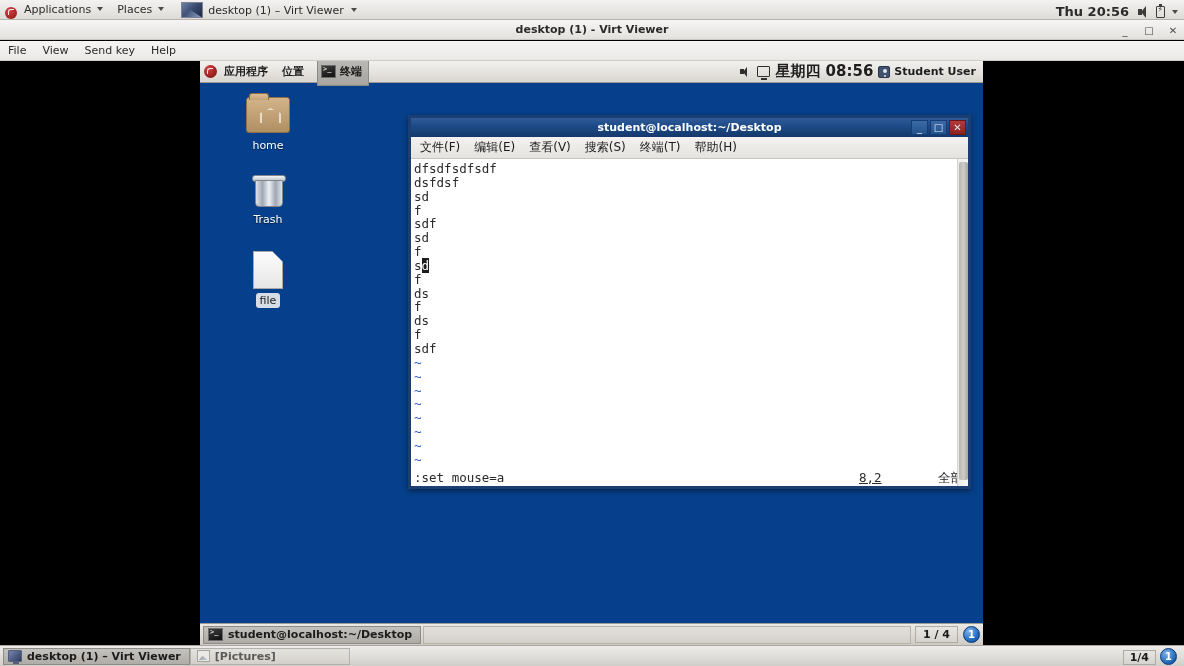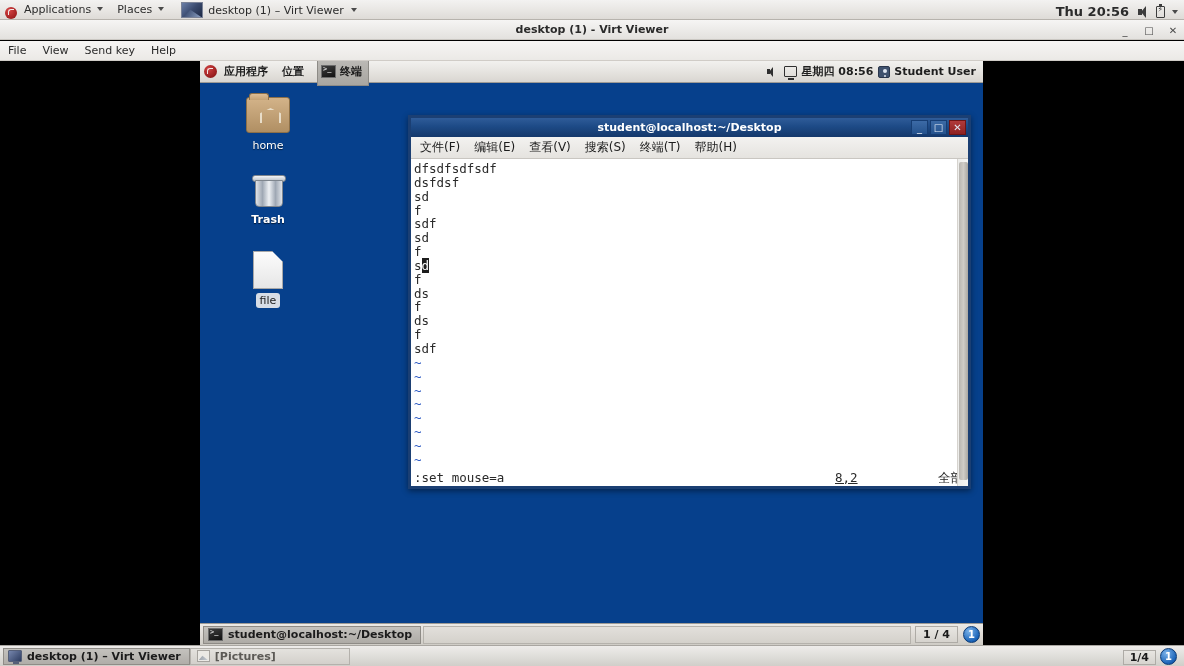--- a/index.html
+++ b/index.html
@@ -110,21 +110,21 @@
     border: 1px solid #8d8b86; display: flex; align-items: center; gap: 4px;
     font-size: 11px; font-weight: bold; color: #1b1b1b; min-width: 52px;
   }
   .term-ico {
     width: 15px; height: 13px; background: linear-gradient(160deg,#3d3d3d,#111);
     border: 1px solid #6d6d6d; position: relative; flex: none;
   }
   .term-ico::after { content: ">_"; position: absolute; left: 1px; top: -1px; font-size: 7px; color: #d8d8d8;
                      font-family: "DejaVu Sans Mono", monospace; }
   .vmp-right { margin-left: auto; display: flex; align-items: center; gap: 5px; padding-right: 7px; }
-  .vmp-clock { font-size: 11px; font-weight: bold; }
+  .vmp-clock { font-size: 15px; font-weight: bold; }
   .vmp-user { display: flex; align-items: center; gap: 4px; font-size: 11px; font-weight: bold; }
   .user-ico { width: 12px; height: 12px; background: #40526e; border: 1px solid #2a364c; border-radius: 2px;
               position: relative; }
   .user-ico::after { content: ""; position: absolute; left: 3.5px; top: 2px; width: 4px; height: 4px;
                      border-radius: 50%; background: #dfe6f0; box-shadow: 0 5px 0 -1px #dfe6f0; }
   .vmp-vol { width: 13px; height: 13px; position: relative; }
   .vmp-vol::before { content: ""; position: absolute; left: 1px; top: 4px; width: 3.5px; height: 5px; background: #2f2f2f; }
   .vmp-vol::after { content: ""; position: absolute; left: 3.5px; top: 1.5px; width: 0; height: 0;
     border-top: 5px solid transparent; border-bottom: 5px solid transparent; border-right: 4.5px solid #2f2f2f; }
   .vmp-disp { width: 13px; height: 11px; border: 1.3px solid #2f2f2f; border-radius: 1px; position: relative; }
@@ -205,21 +205,21 @@
   .term-line { white-space: pre; height: 13.85px; }
   .term-line.tilde { color: #2f5cc4; }
   .cursor-blk { background: #1d1d1d; color: #ffffff; }
   .term-status {
     position: absolute; left: 0; bottom: 0; width: 100%; height: 17px;
     display: flex; align-items: center;
     font-family: "DejaVu Sans Mono", "Liberation Mono", monospace; font-size: 12.5px; color: #2a2a2a;
     background: #fff; padding-left: 3px;
   }
   .ts-cmd { flex: none; }
-  .ts-pos { position: absolute; left: 424px; text-decoration: underline; }
+  .ts-pos { position: absolute; left: 448px; text-decoration: underline; }
   .ts-all { position: absolute; left: 527px; font-family: "DejaVu Sans", sans-serif; }
   .term-scroll {
     position: absolute; right: 0; top: 0; width: 11px; height: 100%;
     background: linear-gradient(to right, #ededeb, #f7f7f5);
     border-left: 1px solid #d6d3ce;
   }
   .term-thumb {
     position: absolute; left: 1px; top: 3px; width: 9px; height: 318px;
     background: linear-gradient(to right, #b9b6b1, #cfccc7, #aaa7a2); border-radius: 2px;
   }
@@ -334,21 +334,21 @@
           <span class="user-ico"></span>
           <span>Student User</span>
         </div>
       </div>
     </div>
 
     <div class="dicon" style="left:32px; top:36px;">
       <div class="folder-home"></div>
       <span class="dicon-label">home</span>
     </div>
-    <div class="dicon" style="left:32px; top:112px;font-weight:bold;">
+    <div class="dicon" style="left:32px; top:112px;">
       <div class="trash-can"></div>
       <span class="dicon-label">Trash</span>
     </div>
     <div class="dicon" style="left:32px; top:190px;">
       <div class="file-doc"></div>
       <span class="dicon-label sel">file</span>
     </div>
 
     <div class="term-win">
       <div class="term-title">

